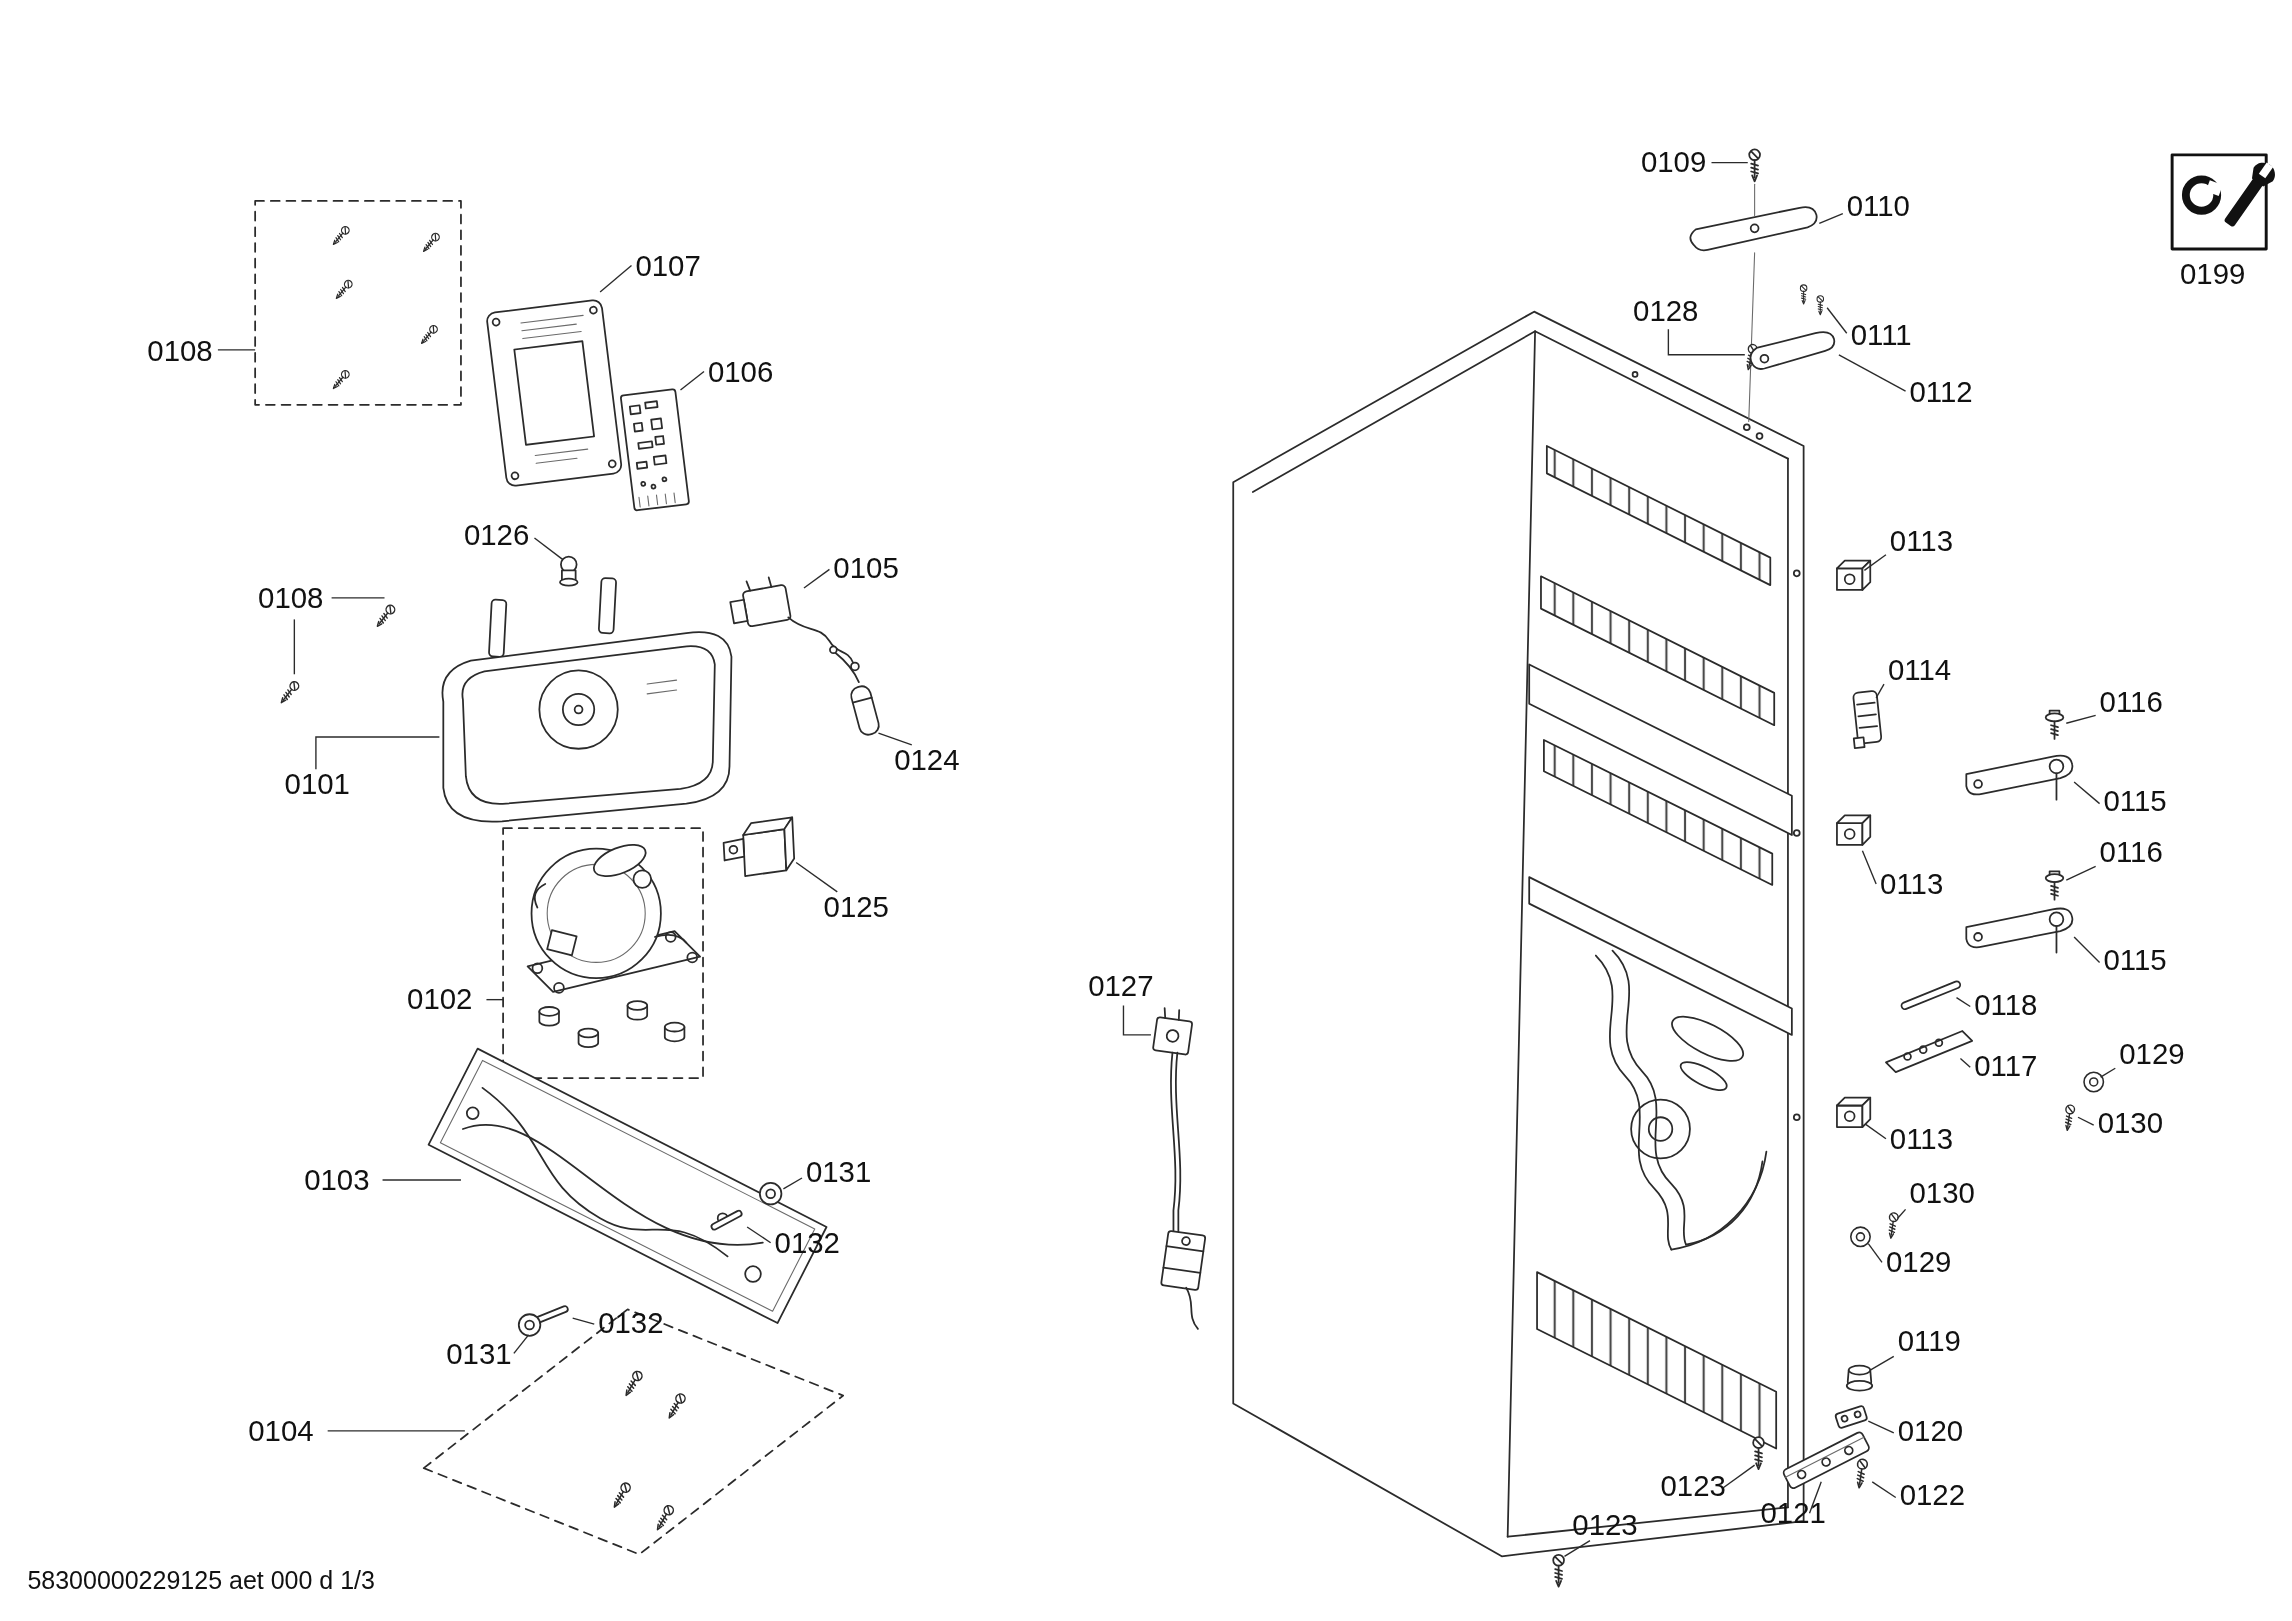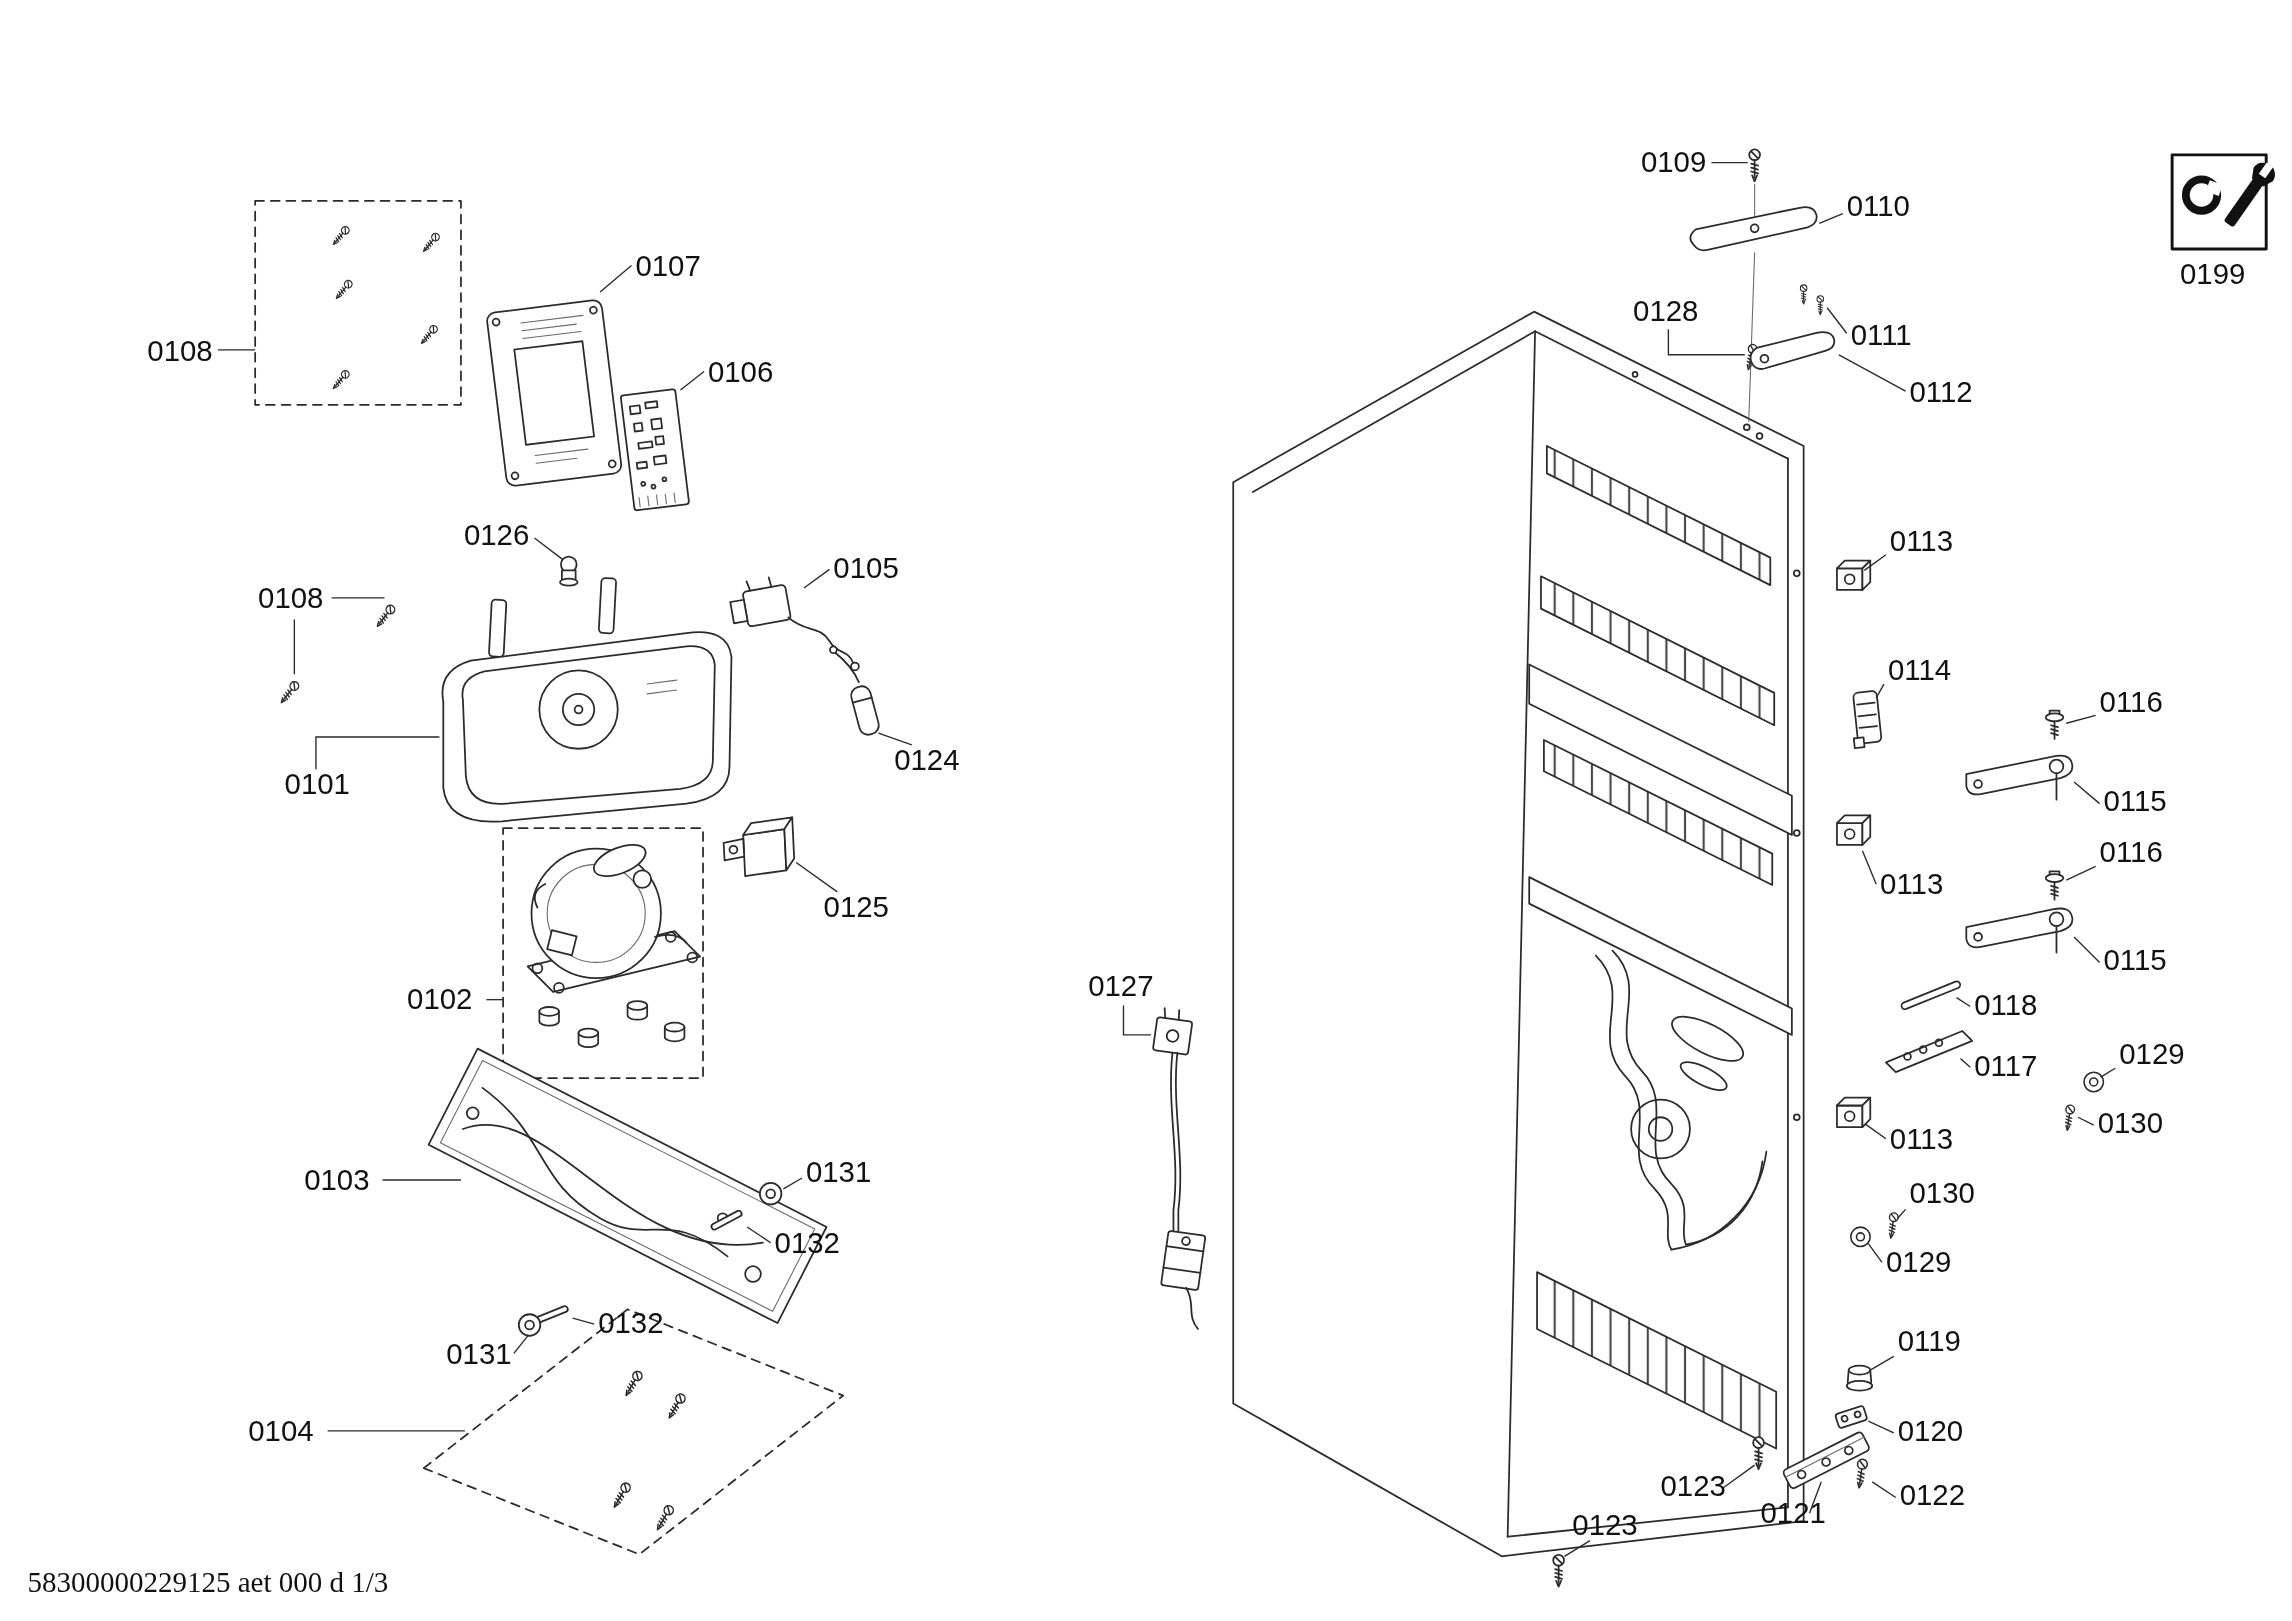--- a/index.html
+++ b/index.html
@@ -4,22 +4,22 @@
 <style>
   html,body{margin:0;padding:0;background:#ffffff;}
   .page{position:relative;width:2293px;height:1621px;background:#fff;overflow:hidden;
         font-family:"Liberation Sans",sans-serif;}
   svg{position:absolute;top:0;left:0;}
   .art{stroke:#2b2b2b;stroke-width:1.8;fill:none;stroke-linejoin:round;stroke-linecap:round;}
   .thin{stroke-width:1.1;stroke:#6a6a6a;}
   .dash{stroke-dasharray:9 7;}
   .leader{fill:none;stroke:#2b2b2b;stroke-width:1.4;}
   .callout{font:30px "Liberation Sans",sans-serif;fill:#111;}
-  .footer{position:absolute;left:27.4px;top:1566px;font-size:29px;color:#111;
-          font-family:Liberation Serif, serif;}
+  .footer{position:absolute;left:27.4px;top:1566px;font-size:25px;color:#111;
+          font-family:Liberation Sans, sans-serif;}
 </style>
 </head>
 <body>
 
 <div class="page">
 <svg width="2293" height="1621" viewBox="0 0 2339 1654">
   <defs>
     <pattern id="hatch" width="19" height="19" patternUnits="userSpaceOnUse">
       <line x1="9" y1="0" x2="9" y2="19" stroke="#4a4a4a" stroke-width="2.2"></line>
     </pattern>

